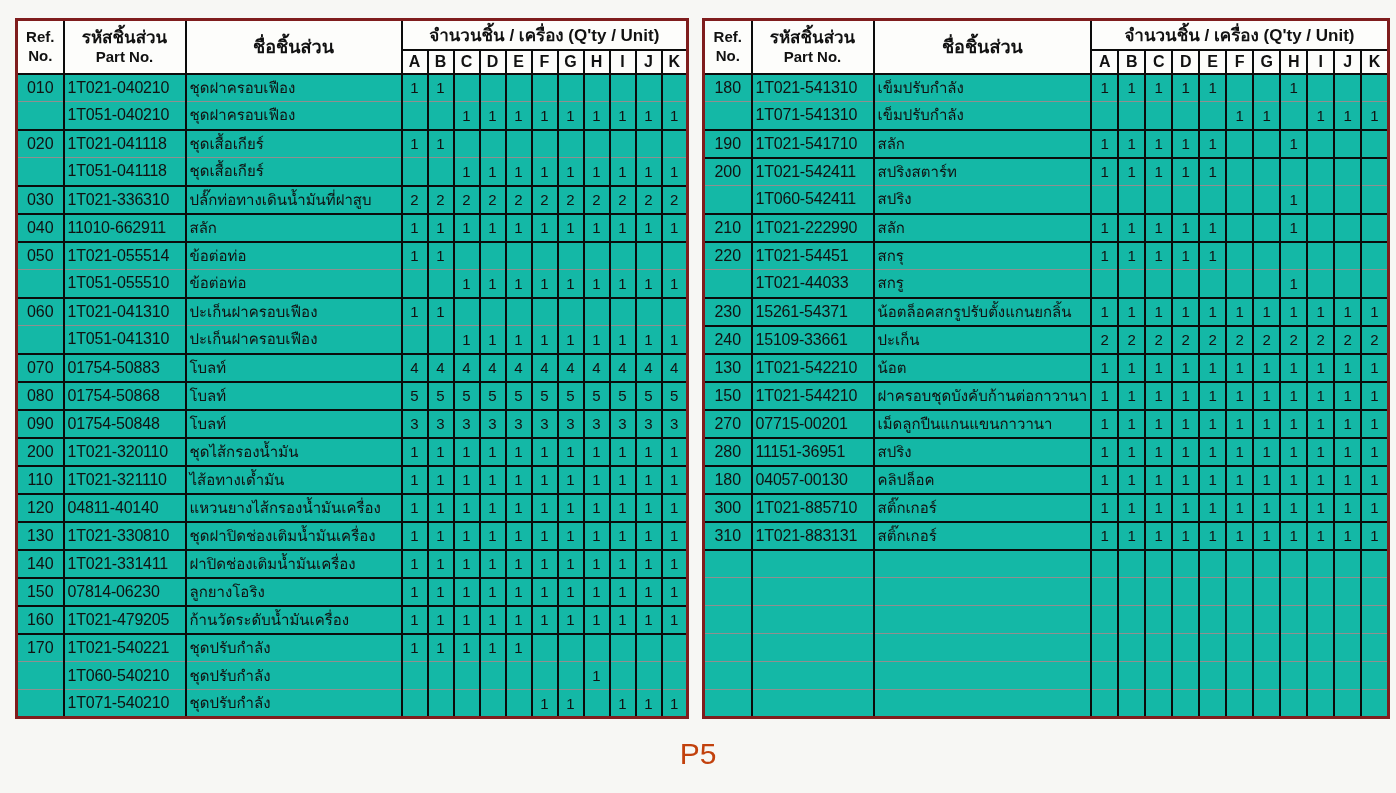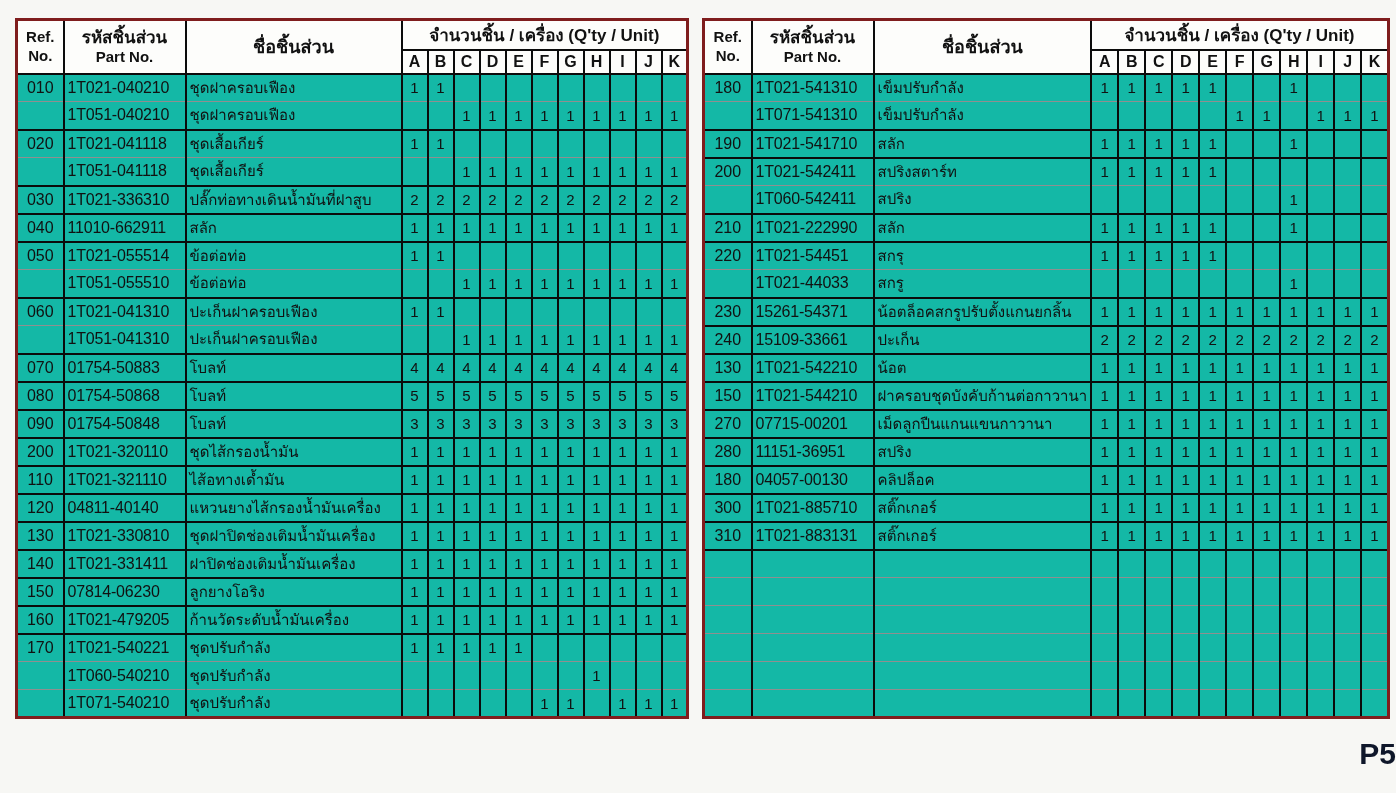--- a/index.html
+++ b/index.html
@@ -55,24 +55,23 @@
   td.ref  { text-align: center; font-size: 16px; }
   td.part { text-align: left; font-size: 16px; padding-left: 5px; letter-spacing: -0.2px; }
   td.name { text-align: left; font-size: 15px; padding-left: 4px; }
   td.qty  { text-align: center; font-size: 15px; }
 
   #page-footer {
     position: absolute;
     top: 737px;
     left: 0;
     width: 100%;
-    text-align: right;
+    text-align: center;
     font-size: 30px;
-    color: #0f172a;
-    font-weight: bold;
+    color: #c2410c;
   }
 </style>
 </head>
 <body>
 
 <div class="table-wrap" id="left-table-wrap">
   <table class="parts-table">
     <colgroup>
       <col style="width:47px">
         <col style="width:122px">

